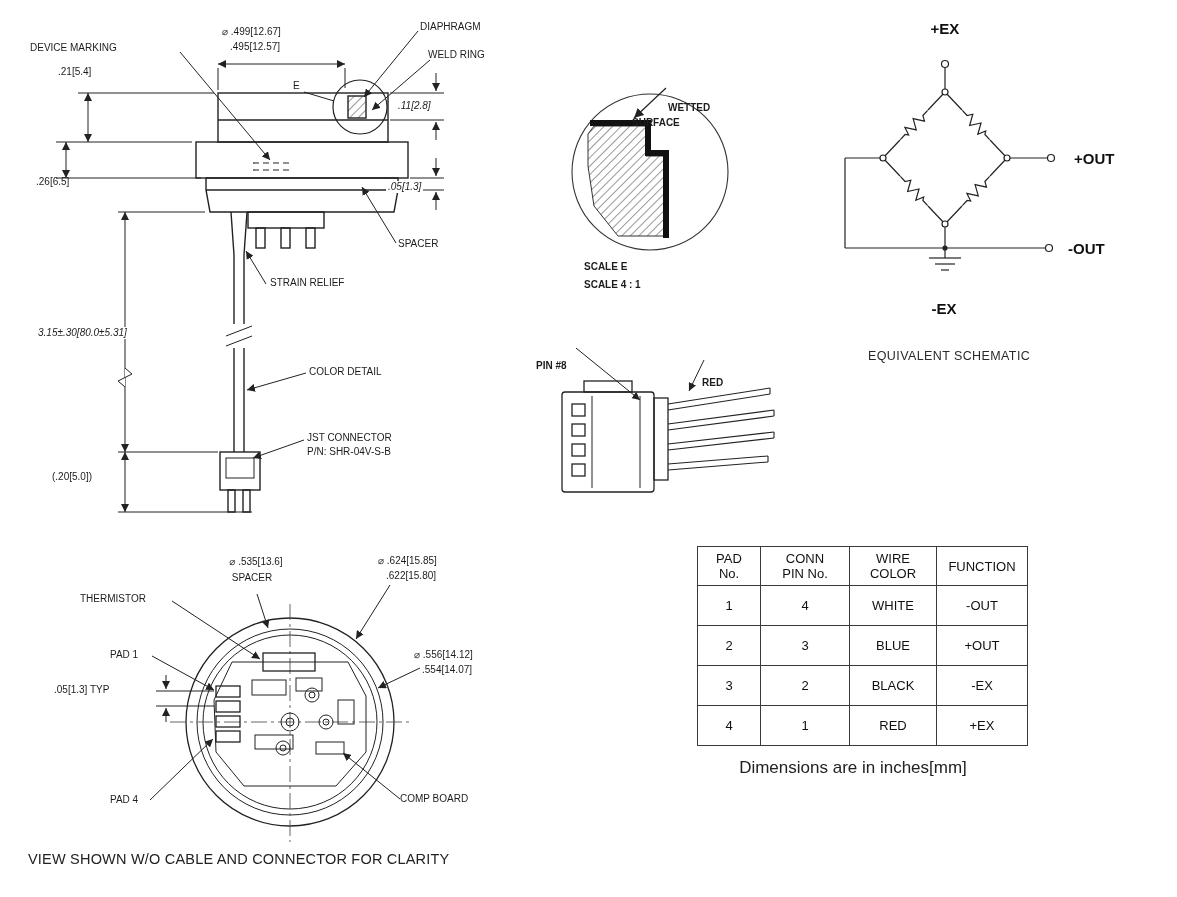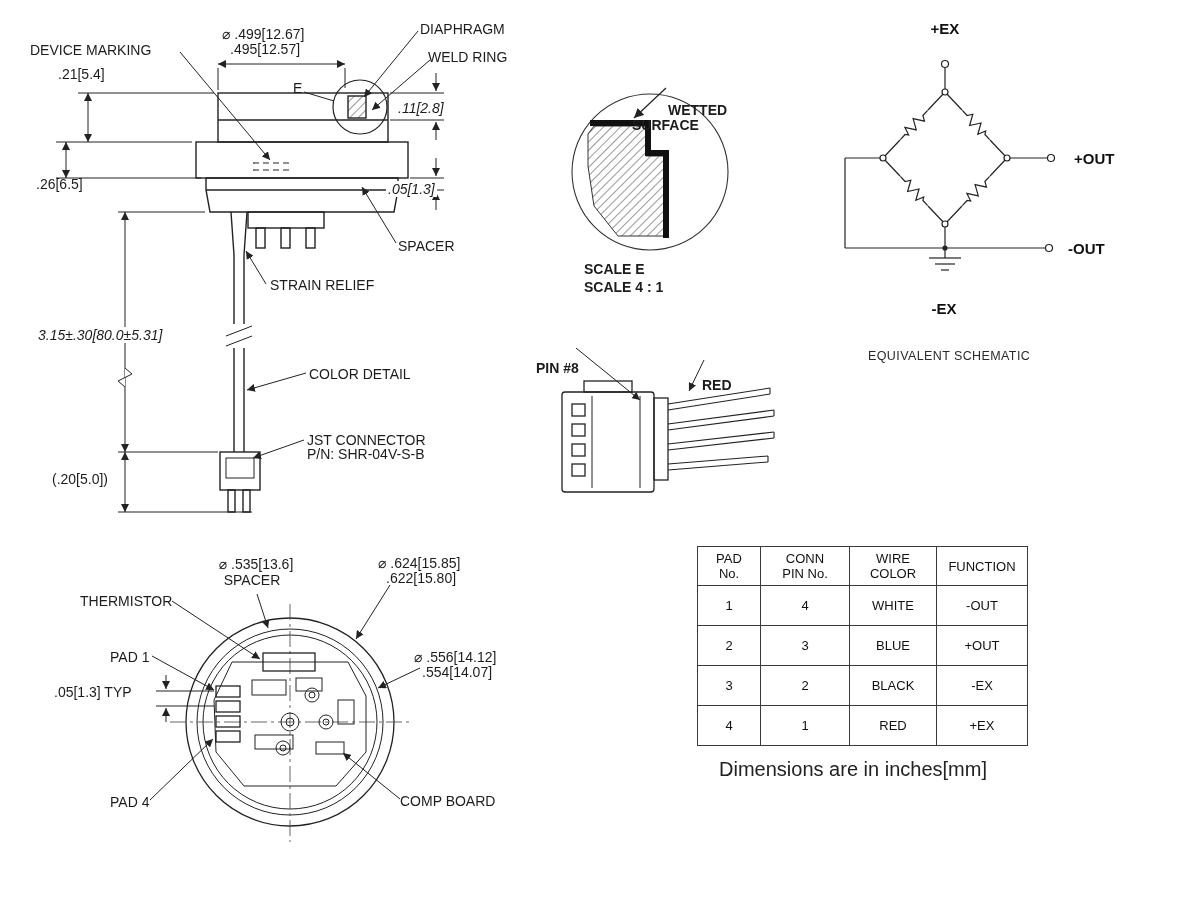--- a/index.html
+++ b/index.html
@@ -1,33 +1,33 @@
 <!DOCTYPE html>
 <html><head>
 <meta charset="utf-8">
 <style>
   html,body{margin:0;padding:0;background:#fff;}
   #canvas{position:relative;width:1177px;height:897px;background:#fff;overflow:hidden;
           font-family:"Liberation Sans",sans-serif;color:#1c1c1c;}
   svg{position:absolute;left:0;top:0;}
-  .lbl{position:absolute;font-size:14px;line-height:1.15;white-space:nowrap;color:#1c1c1c;}
+  .lbl{position:absolute;font-size:10px;line-height:1.15;white-space:nowrap;color:#1c1c1c;}
   .b{font-weight:bold;margin-top:28px;}
   .ctr{transform:translateX(-50%);}
   .bg{background:#fff;padding:0 2px;font-style:italic;}
   .schem{font-size:15px;font-weight:600;color:#101010;}
   .cap{font-size:12.5px;letter-spacing:.4px;color:#2a2a2a;}
   .note{font-size:14.5px;letter-spacing:.2px;color:#222;}
   table.wiring{position:absolute;left:697px;top:546px;border-collapse:collapse;
                font-size:13px;color:#111;text-align:center;}
   table.wiring th,table.wiring td{border:1px solid #3a3a3a;background:#fff;}
   table.wiring th{font-weight:normal;white-space:pre-line;height:38px;padding:0 6px;}
   table.wiring td{height:39px;padding:0 6px;}
   .col-pad{width:50px;text-align:center;} .col-pin{width:76px;} .col-color{width:74px;} .col-fn{width:78px;}
   .tbl-caption{position:absolute;left:697px;top:758px;width:312px;text-align:center;
-               font-size:20px;color:#222;}
+               font-size:17px;color:#222;}
 </style>
 </head>
 <body>
 
 <div id="canvas">
 
 <svg width="1177" height="897" viewBox="0 0 1177 897">
   <defs>
     <marker id="arr" viewBox="0 0 8 8" refX="8" refY="4" markerWidth="8" markerHeight="8" orient="auto-start-reverse">
       <path d="M0,0 L8,4 L0,8 Z" fill="#222"></path>
@@ -249,20 +249,21 @@
 <span class="lbl ctr" style="left:252px;top:572px">SPACER</span>
 <span class="lbl" style="left:80px;top:593px">THERMISTOR</span>
 <span class="lbl" style="left:378px;top:555px">⌀ .624[15.85]</span>
 <span class="lbl" style="left:386px;top:570px">.622[15.80]</span>
 <span class="lbl" style="left:110px;top:649px">PAD 1</span>
 <span class="lbl" style="left:414px;top:649px">⌀ .556[14.12]</span>
 <span class="lbl" style="left:422px;top:664px">.554[14.07]</span>
 <span class="lbl" style="left:54px;top:684px">.05[1.3] TYP</span>
 <span class="lbl" style="left:110px;top:794px">PAD 4</span>
 <span class="lbl" style="left:400px;top:793px">COMP BOARD</span>
+<span class="lbl note" style="left:28px;top:851px">VIEW SHOWN W/O CABLE AND CONNECTOR FOR CLARITY</span>
 
 <table class="wiring">
   <thead>
     <tr>
       <th class="col-pad">PAD
 No.</th>
       <th class="col-pin">CONN
 PIN No.</th>
       <th class="col-color">WIRE
 COLOR</th>

